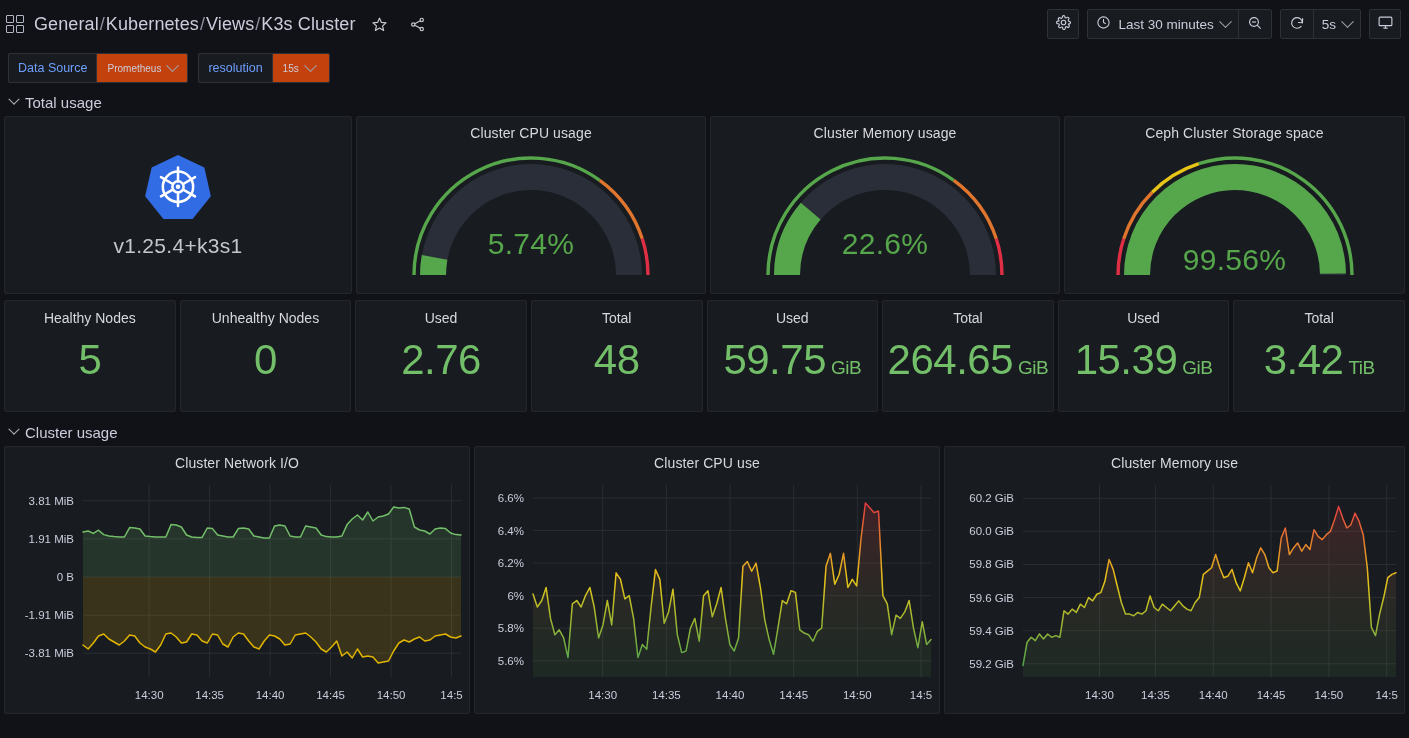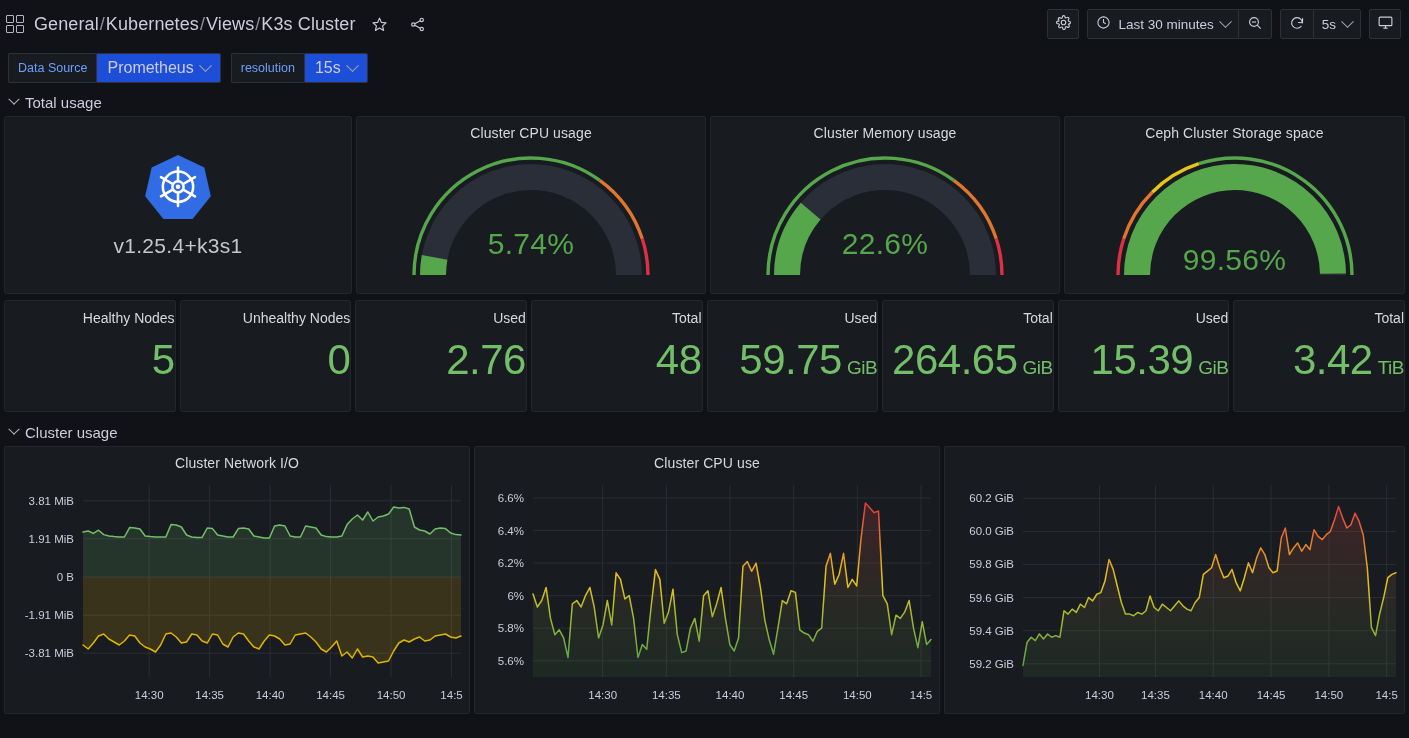--- a/index.html
+++ b/index.html
@@ -38,22 +38,22 @@
   
   .varbar { height: 40px; display: flex; align-items: center; padding: 0 8px; gap: 10px; }
   .varset { display: flex; align-items: center; }
   .var-label {
     height: 30px; padding: 12px 9px; display: flex; align-items: center;
     background: #181b1f; border: 1px solid #2e3136; border-right: none;
     border-radius: 2px 0 0 2px; color: #6e9fff; font-size: 12.5px;
   }
   .var-value {
     height: 30px; padding: 0 10px; display: flex; align-items: center; gap: 7px;
-    background: #1d4ed8; border: 1px solid #2e3136; border-radius: 0 2px 2px 0;
-    color: #ccccdc; font-size: 16px; min-width: 58px;
+    background: #c2410c; border: 1px solid #2e3136; border-radius: 0 2px 2px 0;
+    color: #ccccdc; font-size: 10px; min-width: 58px;
   }
 
   
   .row-header { display: flex; align-items: center; gap: 7px; padding: 6px 0 6px 10px; height: 28px; }
   .row-title { font-size: 15px; font-weight: 500; color: #ccccdc; }
   .row-chev { width: 8px; height: 8px; border-right: 1.5px solid #b0b3bb; border-bottom: 1.5px solid #b0b3bb;
               transform: rotate(45deg) translate(-2px,-2px); }
 
   .panelrow { display: flex; gap: 4px; padding: 0 4px; }
   .panel {
@@ -70,21 +70,21 @@
   .k8s-ver { font-size: 21px; color: #c5c6cb; margin-top: 8px; letter-spacing: .3px; }
 
   
   .gauge-wrap { display: flex; justify-content: center; align-items: flex-start; }
   .gauge-val {
     position: absolute; width: 100%; text-align: center;
     font-size: 30px; color: #56a64b; letter-spacing: .3px;
   }
 
   
-  .stat { display: flex; flex-direction: column; align-items: flex-end; justify-content: flex-start; }
+  .stat { display: flex; flex-direction: column; align-items: center; justify-content: flex-start; }
   .stat-name { font-size: 14px; color: #d8d9de; padding-top: 9px; }
   .stat-val { font-size: 42px; color: #73bf69; line-height: 1; margin-top: 13px; letter-spacing: -.5px;
               display: flex; align-items: baseline; gap: 5px; }
   .stat-unit { font-size: 19px; color: #73bf69; }
 
   
   .ts-body { position: absolute; inset: 28px 6px 4px 6px; }
   .ts-svg { display: block; width: 100%; height: 100%; }
   .axlabel { font-family: "Liberation Sans", sans-serif; font-size: 11.5px; fill: #ccccdc; }
 </style>
@@ -394,20 +394,21 @@
           <line x1="376.37" y1="10" x2="376.37" y2="202" stroke="#2a2d33" stroke-width="1"></line>
           <text x="376.37" y="224" class="axlabel" text-anchor="middle">14:50</text>
           <line x1="440.05" y1="10" x2="440.05" y2="202" stroke="#2a2d33" stroke-width="1"></line>
           <text x="440.05" y="224" class="axlabel" text-anchor="middle">14:5</text>
           <path d="M 52.00 119.02 L 56.37 132.03 L 60.75 125.53 L 65.12 112.51 L 69.49 143.42 L 73.87 159.69 L 78.24 154.81 L 82.62 162.95 L 86.99 182.47 L 91.36 128.78 L 95.74 125.53 L 100.11 132.03 L 104.48 120.64 L 108.86 112.51 L 113.23 132.03 L 117.60 162.95 L 121.98 149.93 L 126.35 125.53 L 130.73 149.93 L 135.10 97.86 L 139.47 104.37 L 143.85 123.90 L 148.22 120.64 L 152.59 143.42 L 156.97 182.47 L 161.34 169.46 L 165.71 174.34 L 170.09 132.03 L 174.46 94.61 L 178.84 104.37 L 183.21 148.31 L 187.58 136.92 L 191.96 114.14 L 196.33 159.69 L 200.70 177.59 L 205.08 175.97 L 209.45 153.19 L 213.82 143.42 L 218.20 166.20 L 222.57 120.64 L 226.95 115.76 L 231.32 141.80 L 235.69 128.78 L 240.07 112.51 L 244.44 143.42 L 248.81 169.46 L 253.19 175.97 L 257.56 162.95 L 261.93 91.36 L 266.31 86.47 L 270.68 96.24 L 275.05 88.10 L 279.43 112.51 L 283.80 145.05 L 288.18 164.58 L 292.55 179.22 L 296.92 153.19 L 301.30 125.53 L 305.67 128.78 L 310.04 115.76 L 314.42 117.39 L 318.79 154.81 L 323.16 158.07 L 327.54 159.69 L 331.91 166.20 L 336.29 156.44 L 340.66 153.19 L 345.03 91.36 L 349.41 78.34 L 353.78 109.25 L 358.15 99.49 L 362.53 78.34 L 366.90 112.51 L 371.27 104.37 L 375.65 110.88 L 380.02 63.69 L 384.40 27.90 L 388.77 32.78 L 393.14 37.66 L 397.52 36.03 L 401.89 120.64 L 406.26 128.78 L 410.64 159.69 L 415.01 140.17 L 419.38 143.42 L 423.76 136.92 L 428.13 125.53 L 432.51 153.19 L 436.88 172.71 L 441.25 146.68 L 445.63 169.46 L 450.00 164.58 L 450.00 202.00 L 52.00 202.00 Z" fill="url(#fg10)" fill-opacity="1" stroke="none"></path>
           <path d="M 52.00 119.02 L 56.37 132.03 L 60.75 125.53 L 65.12 112.51 L 69.49 143.42 L 73.87 159.69 L 78.24 154.81 L 82.62 162.95 L 86.99 182.47 L 91.36 128.78 L 95.74 125.53 L 100.11 132.03 L 104.48 120.64 L 108.86 112.51 L 113.23 132.03 L 117.60 162.95 L 121.98 149.93 L 126.35 125.53 L 130.73 149.93 L 135.10 97.86 L 139.47 104.37 L 143.85 123.90 L 148.22 120.64 L 152.59 143.42 L 156.97 182.47 L 161.34 169.46 L 165.71 174.34 L 170.09 132.03 L 174.46 94.61 L 178.84 104.37 L 183.21 148.31 L 187.58 136.92 L 191.96 114.14 L 196.33 159.69 L 200.70 177.59 L 205.08 175.97 L 209.45 153.19 L 213.82 143.42 L 218.20 166.20 L 222.57 120.64 L 226.95 115.76 L 231.32 141.80 L 235.69 128.78 L 240.07 112.51 L 244.44 143.42 L 248.81 169.46 L 253.19 175.97 L 257.56 162.95 L 261.93 91.36 L 266.31 86.47 L 270.68 96.24 L 275.05 88.10 L 279.43 112.51 L 283.80 145.05 L 288.18 164.58 L 292.55 179.22 L 296.92 153.19 L 301.30 125.53 L 305.67 128.78 L 310.04 115.76 L 314.42 117.39 L 318.79 154.81 L 323.16 158.07 L 327.54 159.69 L 331.91 166.20 L 336.29 156.44 L 340.66 153.19 L 345.03 91.36 L 349.41 78.34 L 353.78 109.25 L 358.15 99.49 L 362.53 78.34 L 366.90 112.51 L 371.27 104.37 L 375.65 110.88 L 380.02 63.69 L 384.40 27.90 L 388.77 32.78 L 393.14 37.66 L 397.52 36.03 L 401.89 120.64 L 406.26 128.78 L 410.64 159.69 L 415.01 140.17 L 419.38 143.42 L 423.76 136.92 L 428.13 125.53 L 432.51 153.19 L 436.88 172.71 L 441.25 146.68 L 445.63 169.46 L 450.00 164.58" fill="none" stroke="url(#lg10)" stroke-width="1.5" stroke-linejoin="round" stroke-linecap="round"></path>
         </svg>
       </div>
   </div>
   <div class="panel" style="flex:1">
+    <div class="panel-title" id="ct2">Cluster Memory use</div>
     <div class="ts-body" id="c2">
         <svg class="ts-svg" viewBox="0 0 447 234" preserveAspectRatio="none">
           <defs>
             <linearGradient id="lg20" x1="0" y1="23.241379310344513" x2="0" y2="188.75862068965432" gradientUnits="userSpaceOnUse">
               <stop offset="0%" stop-color="#e02f44"></stop>
               <stop offset="50%" stop-color="#e6c418"></stop>
               <stop offset="100%" stop-color="#56a64b"></stop>
             </linearGradient>
             <linearGradient id="fg20" x1="0" y1="10" x2="0" y2="202" gradientUnits="userSpaceOnUse">
               <stop offset="0%" stop-color="#e02f44" stop-opacity="0.22"></stop>

